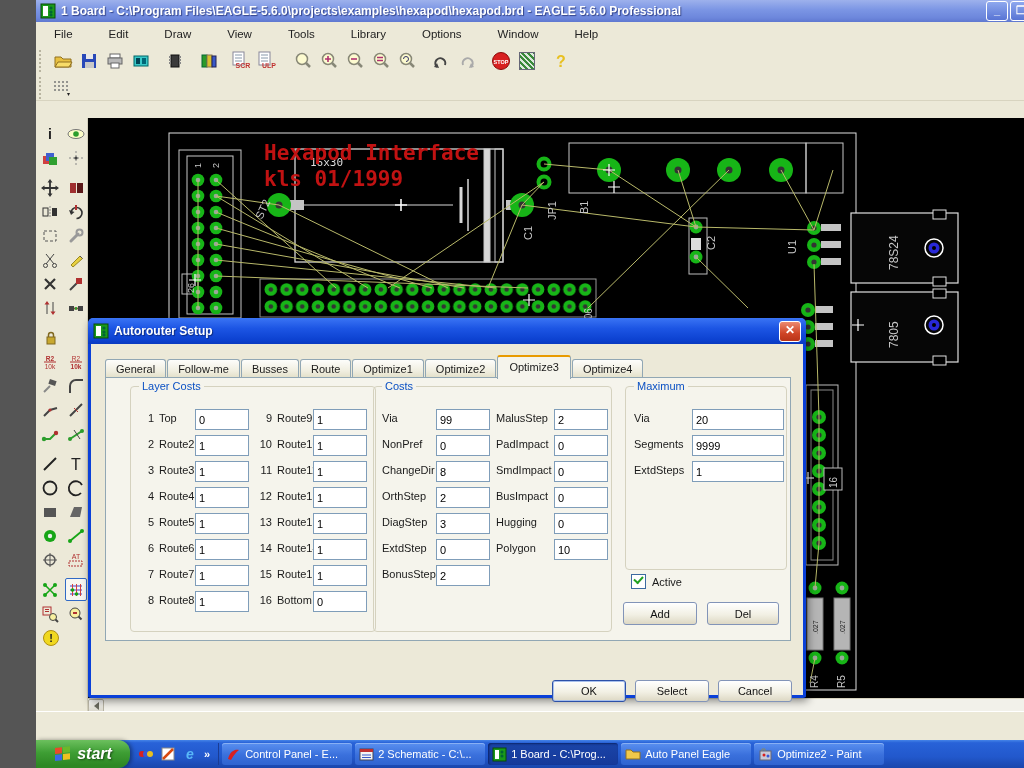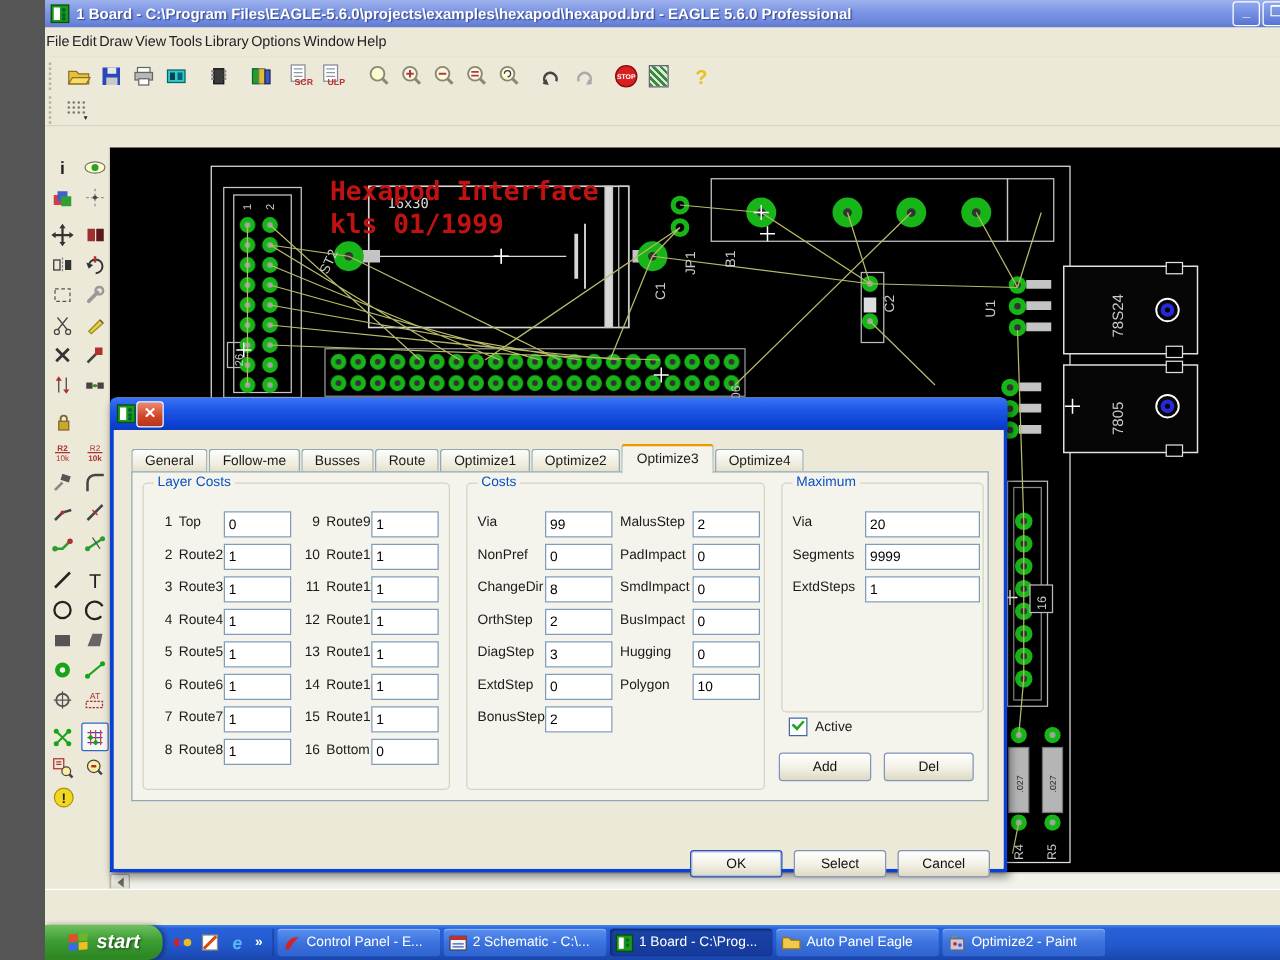--- a/index.html
+++ b/index.html
@@ -10,21 +10,21 @@
     background:linear-gradient(180deg,#9db1ec 0%,#7b95e4 45%,#6d87dc 80%,#5f78d0 100%);
     display:flex;align-items:center;padding:0 4px;box-sizing:border-box;}
   .titlebar .ttl{color:#fff;font-weight:bold;font-size:12px;margin-left:5px;white-space:nowrap;overflow:hidden;
     text-shadow:1px 1px 1px #33448a;flex:1;}
   .winbtn{width:20px;height:18px;margin-left:2px;border:1px solid #fff;border-radius:3px;
     background:linear-gradient(180deg,#8ea8ee,#5874d4);color:#fff;font-size:11px;line-height:16px;
     text-align:center;font-weight:bold;}
   .winbtn.close{background:linear-gradient(180deg,#e8806a,#c43c1e);}
   .menubar{position:absolute;left:0;top:22px;width:1024px;height:23px;background:#ece9d8;
     display:flex;align-items:center;gap:0;border-bottom:1px solid #d8d4c0;}
-  .menubar .mi{padding:3px 1px;font-size:11.5px;color:#222;}
+  .menubar .mi{padding:3px 18px;font-size:11.5px;color:#222;}
   
   .tb1{position:absolute;left:0;top:45px;width:1024px;height:31px;background:#ece9d8;display:flex;align-items:center;border-bottom:1px solid #e0dcc8;}
   .tb2{position:absolute;left:0;top:76px;width:1024px;height:24px;background:#ece9d8;display:flex;align-items:center;border-bottom:1px solid #d8d4c0;}
   .grip{width:6px;height:22px;margin:0 3px;border-left:2px dotted #b8b4a0;}
   .tbi{width:24px;height:24px;display:flex;align-items:center;justify-content:center;border:1px solid transparent;border-radius:2px;}
   .tbsep{width:8px;}
   
   .coordbar{position:absolute;left:0;top:100px;width:1024px;height:18px;background:#ece9d8;display:flex;align-items:center;}
   .coordbox{margin-left:53px;width:150px;height:16px;border:1px solid #9a96883a;border:1px solid #929488;background:#ece9d8;
     box-shadow:inset 1px 1px 1px #c8c4b0;padding:1px 4px;font-size:11px;white-space:nowrap;}
@@ -772,37 +772,38 @@
 
   <div class="dialog">
     <div class="dtitle">
       <svg width="16" height="16">
           <rect x="1" y="1" width="14" height="14" fill="#1a9a1a" stroke="#0a4a0a"></rect>
           <rect x="3" y="3" width="5" height="10" fill="#fff"></rect>
           <circle cx="11" cy="5" r="1.6" fill="#063"></circle>
           <circle cx="11" cy="9" r="1.6" fill="#063"></circle>
           <circle cx="11" cy="12" r="1.6" fill="#063"></circle>
         </svg>
+      <span class="ttl">Autorouter Setup</span>
       <div class="dclose">✕</div>
     </div>
     <div class="dbody">
       <div class="tabs">
 
       <div class="tab">General</div>
           <div class="tab">Follow-me</div>
           <div class="tab">Busses</div>
           <div class="tab">Route</div>
           <div class="tab">Optimize1</div>
           <div class="tab">Optimize2</div>
           <div class="tab active">Optimize3</div>
           <div class="tab">Optimize4</div>
         </div>
       <div class="tabpanel">
 
-        <div class="group" style="left:8px;top:8px;width:244px;height:244px;">
+        <div class="group" style="left:24px;top:8px;width:244px;height:244px;">
           <div class="legend">Layer Costs</div>
           <div class="col" style="left:8px;">
 
           <div class="frow">
               <span class="num">1</span>
               <span class="nm">Top</span>
               <input class="xp-input" value="0" style="">
             </div>
               <div class="frow">
               <span class="num">2</span>

